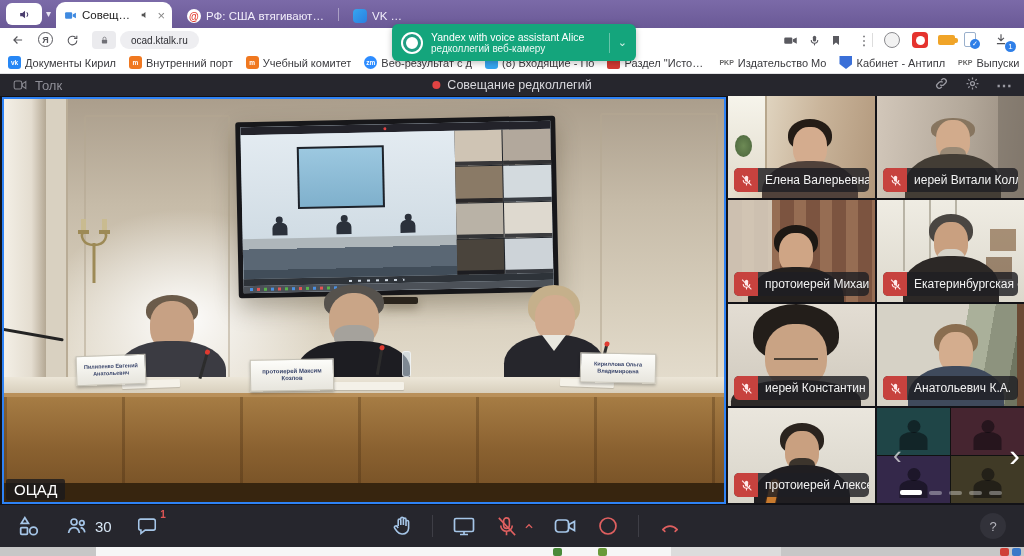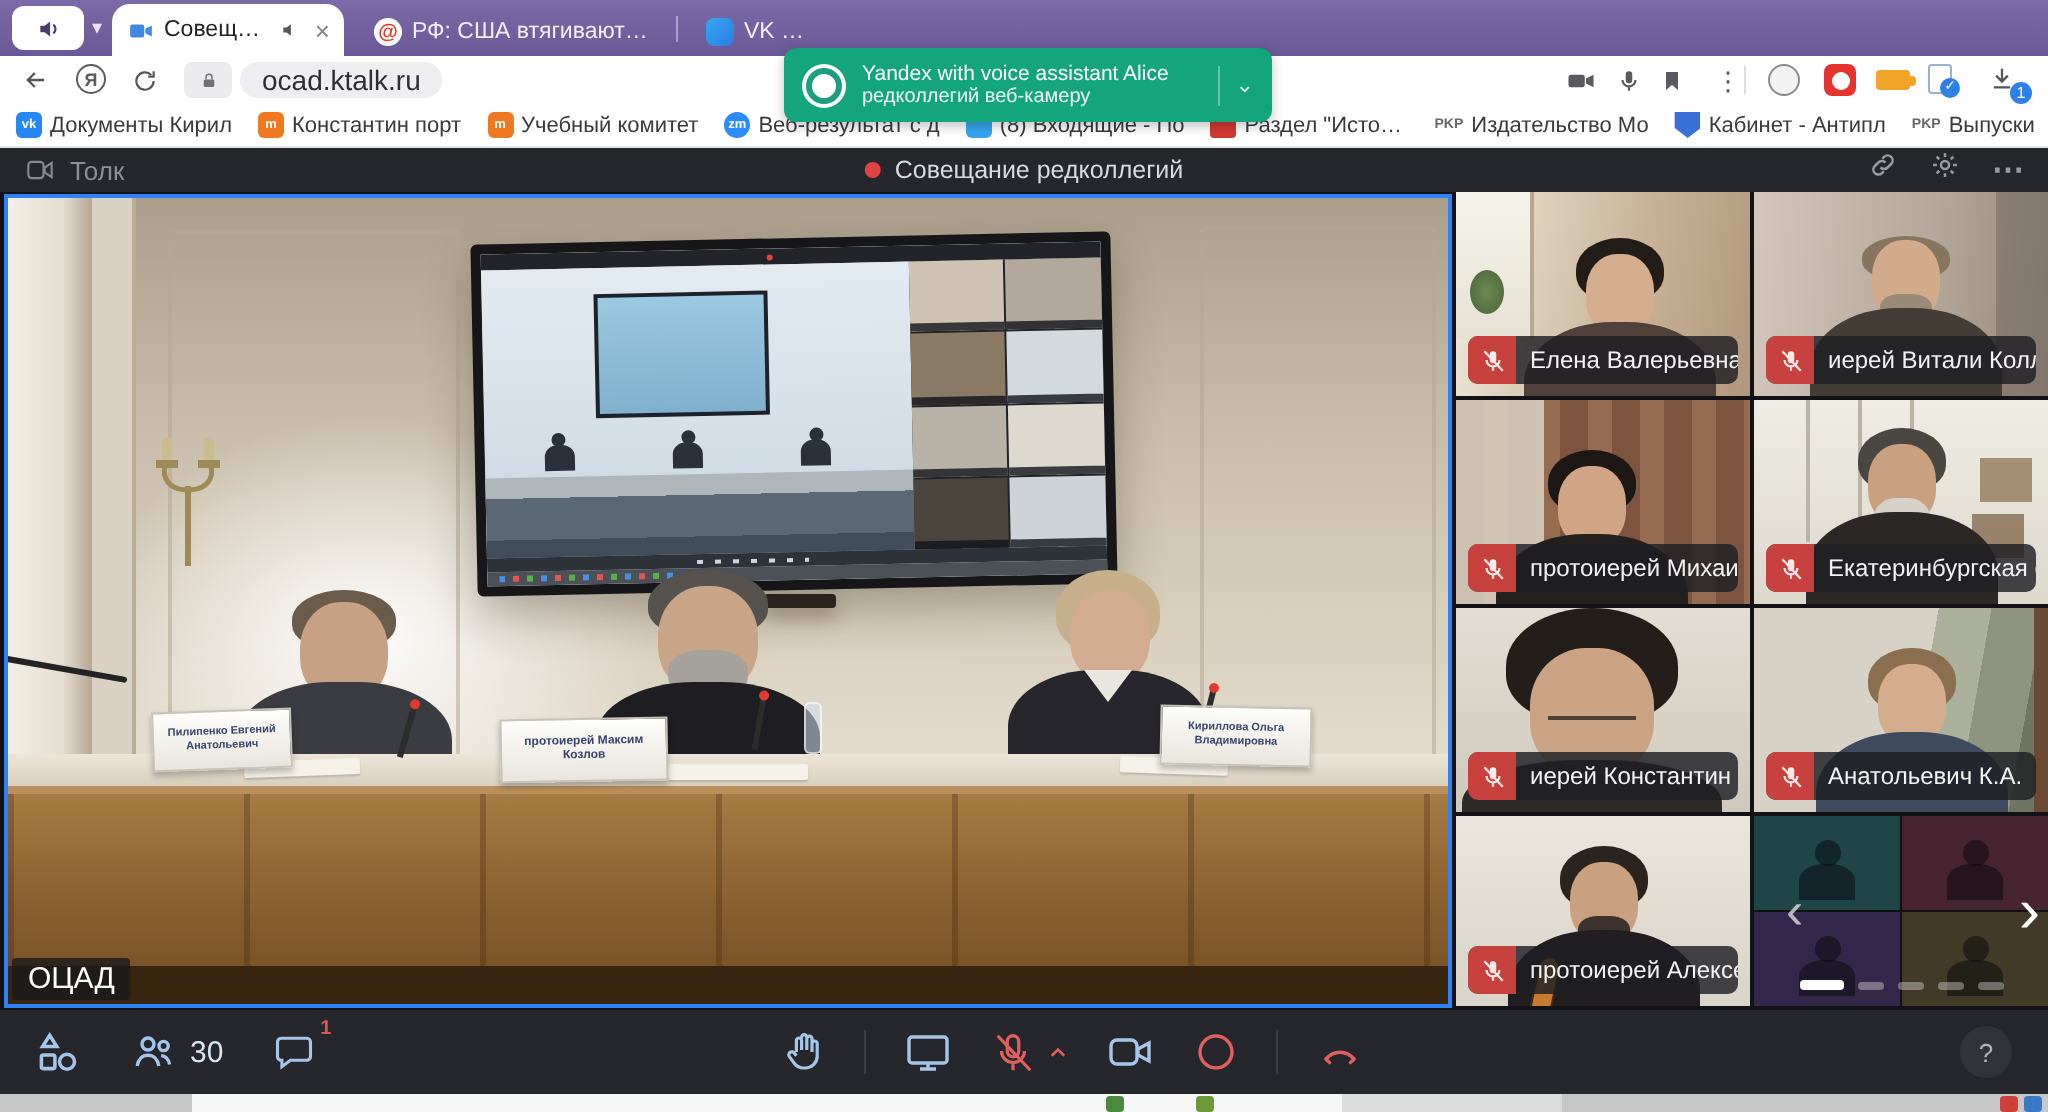--- a/index.html
+++ b/index.html
@@ -35,21 +35,21 @@
   .toast-chev{color:#d8f2e8;font-size:11px;border-left:1px solid rgba(255,255,255,.35);
     padding-left:8px;height:20px;display:flex;align-items:center;}
 
   
   .addressbar{position:absolute;left:0;top:28px;width:1024px;height:24px;background:#fff;}
   .ab-ic{position:absolute;top:4px;color:#5a5a60;display:flex;align-items:center;justify-content:center;width:16px;height:16px;}
   .ya-badge{border:1.5px solid #5a5a60;border-radius:50%;font-size:9px;font-weight:bold;width:15px;height:15px;}
   .lock-chip{position:absolute;left:92px;top:3px;width:24px;height:18px;background:#ebebee;border-radius:4px;
     display:flex;align-items:center;justify-content:center;color:#707076;}
   .url-pill{position:absolute;left:120px;top:3px;height:18px;background:#eeeef1;border-radius:9px;
-    padding:0 11px;font-size:14px;color:#2e2e33;display:flex;align-items:center;}
+    padding:0 11px;font-size:10px;color:#2e2e33;display:flex;align-items:center;}
   .extdiv{position:absolute;left:872px;top:5px;width:1px;height:14px;background:#ddd;}
   .ext1{left:884px;width:16px;height:16px;border:1.5px solid #8a8a8e;border-radius:50%;background:#f2f2f2;}
   .ext2{left:912px;width:16px;height:16px;border-radius:4px;background:#e5332e;}
   .ext2::before{content:"";width:9px;height:9px;border-radius:50%;background:#fff;display:block;margin:3.5px auto;}
   .ext3{left:938px;width:17px;height:10px;top:7px;background:#f0a428;border-radius:2px;position:absolute;}
   .ext3::after{content:"";position:absolute;right:-3px;top:2.5px;width:3px;height:5px;background:#f0a428;border-radius:0 2px 2px 0;}
   .ext4{left:964px;width:12px;height:15px;background:#fff;border:1px solid #9ab0cc;border-radius:2px;position:absolute;top:4px;}
   .ext4::after{content:"✓";position:absolute;right:-5px;bottom:-3px;width:10px;height:10px;border-radius:50%;
     background:#2f7fe8;color:#fff;font-size:7px;line-height:10px;text-align:center;}
   .dl-wrap{position:absolute;left:994px;top:4px;width:18px;height:17px;color:#55555a;}
@@ -348,21 +348,21 @@
     </span>
   </div>
 
   <div class="bookmarksbar">
     <span class="bm">
         <span class="bfav bf-vk">vk</span>
         <span class="bm-label">Документы Кирил</span>
       </span>
     <span class="bm">
         <span class="bfav bf-fn">m</span>
-        <span class="bm-label">Константин порт</span>
+        <span class="bm-label">Внутренний порт</span>
       </span>
     <span class="bm">
         <span class="bfav bf-fn">m</span>
         <span class="bm-label">Учебный комитет</span>
       </span>
     <span class="bm">
         <span class="bfav bf-zm">zm</span>
         <span class="bm-label">Веб-результат с д</span>
       </span>
     <span class="bm">

